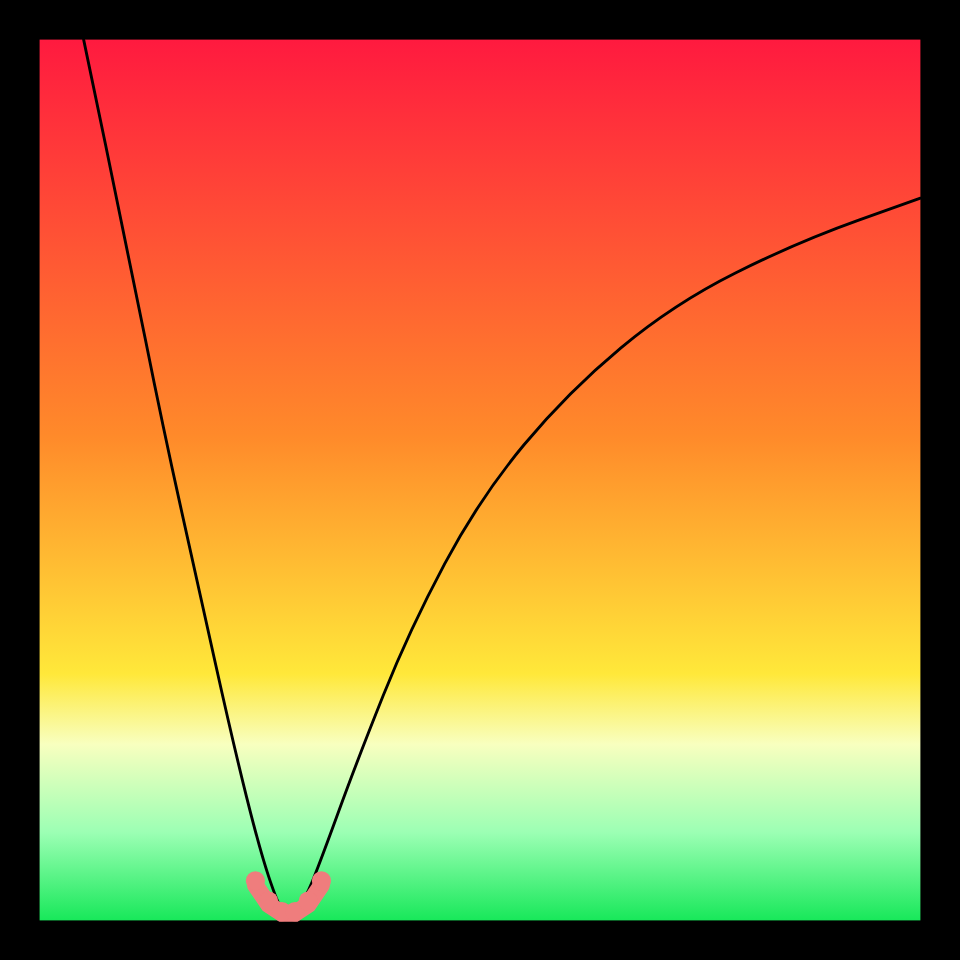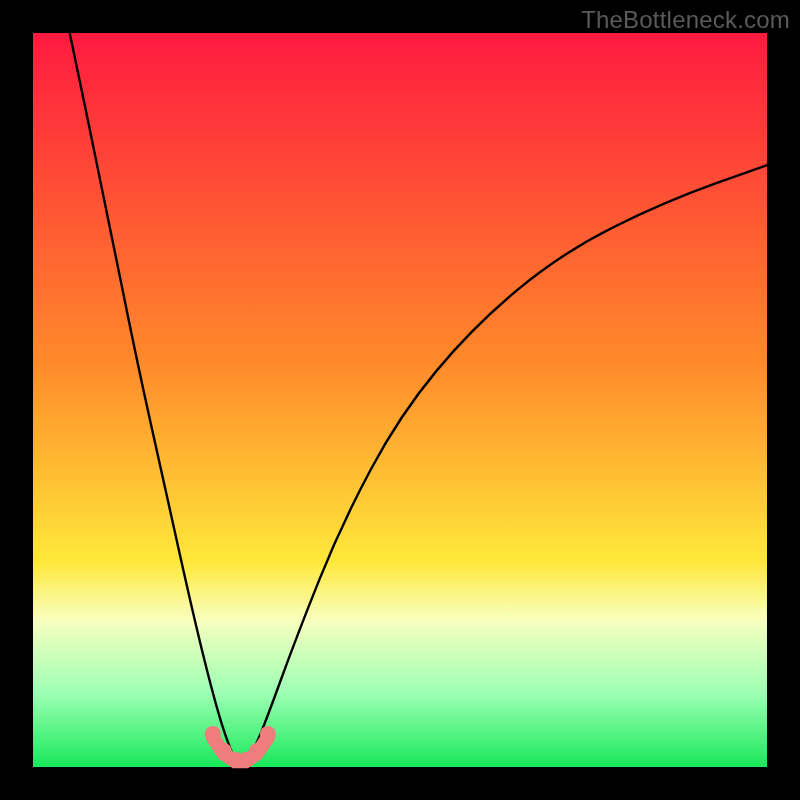--- a/index.html
+++ b/index.html
@@ -75,14 +75,13 @@
       <g id="markers">
           <circle cx="179.83" cy="700.97" r="8" class="marker"></circle>
           <circle cx="190.84" cy="717.85" r="8" class="marker"></circle>
           <circle cx="201.85" cy="726.66" r="8" class="marker"></circle>
           <circle cx="212.86" cy="726.66" r="8" class="marker"></circle>
           <circle cx="223.87" cy="717.85" r="8" class="marker"></circle>
           <circle cx="234.88" cy="700.97" r="8" class="marker"></circle>
         </g>
     </svg>
   </div>
-  <div class="watermark">TheBottleneck.com</div>
 </div>
 
 </body></html>

